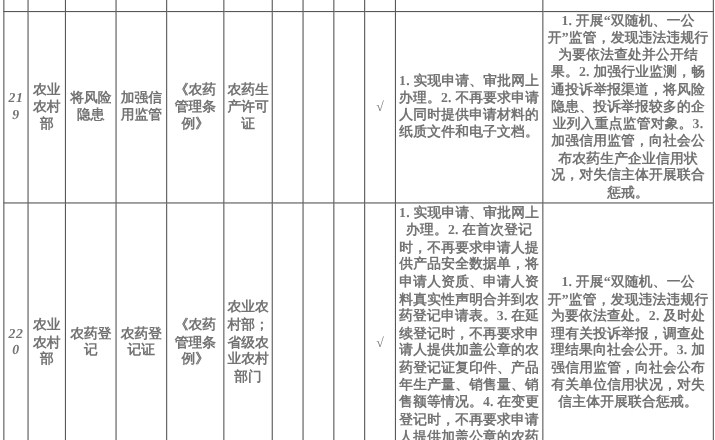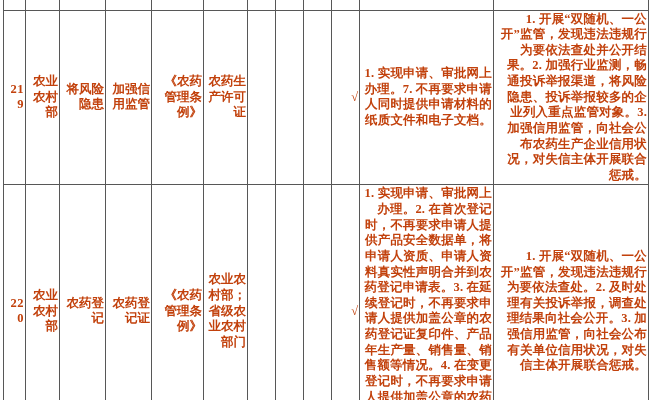--- a/index.html
+++ b/index.html
@@ -23,29 +23,29 @@
     top: 0;
     width: 645px;
     border-collapse: collapse;
     table-layout: fixed;
   }
   table.grid td {
     border: 1px solid #575757;
     padding: 1px;
     overflow: hidden;
     vertical-align: middle;
-    text-align: right;
-    color: #c2410c;
+    text-align: center;
+    color: #737373;
     font-weight: 600;
     font-size: 12.5px;
     line-height: 1.25;
     word-break: break-all;
   }
   tr.partial-top td { border-top: none; }
-  td.num-cell { font-size: 12px; letter-spacing: 0.5px; }
+  td.num-cell { font-size: 12px; letter-spacing: 0.5px; font-style: italic; }
   td.text-cell {
     text-align: justify;
     font-size: 11.5px;
     line-height: 13px;
     padding: 3px;
     letter-spacing: 0.2px;
   }
   td.check-cell { font-size: 14px; font-weight: 400; }
 </style>
 </head>
@@ -88,21 +88,21 @@
       <td class="num-cell">219</td>
       <td>农业农村部</td>
       <td>将风险隐患</td>
       <td>加强信用监管</td>
       <td>《农药管理条例》</td>
       <td>农药生产许可证</td>
       <td></td>
       <td></td>
       <td></td>
       <td class="check-cell">√</td>
-      <td class="text-cell">1. 实现申请、审批网上办理。7. 不再要求申请人同时提供申请材料的纸质文件和电子文档。</td>
+      <td class="text-cell">1. 实现申请、审批网上办理。2. 不再要求申请人同时提供申请材料的纸质文件和电子文档。</td>
       <td class="text-cell">1. 开展“双随机、一公开”监管，发现违法违规行为要依法查处并公开结果。2. 加强行业监测，畅通投诉举报渠道，将风险隐患、投诉举报较多的企业列入重点监管对象。3. 加强信用监管，向社会公布农药生产企业信用状况，对失信主体开展联合惩戒。</td>
     </tr>
 
     <tr style="height:215px">
       <td class="num-cell">220</td>
       <td>农业农村部</td>
       <td>农药登记</td>
       <td>农药登记证</td>
       <td>《农药管理条例》</td>
       <td>农业农村部；省级农业农村部门</td>

